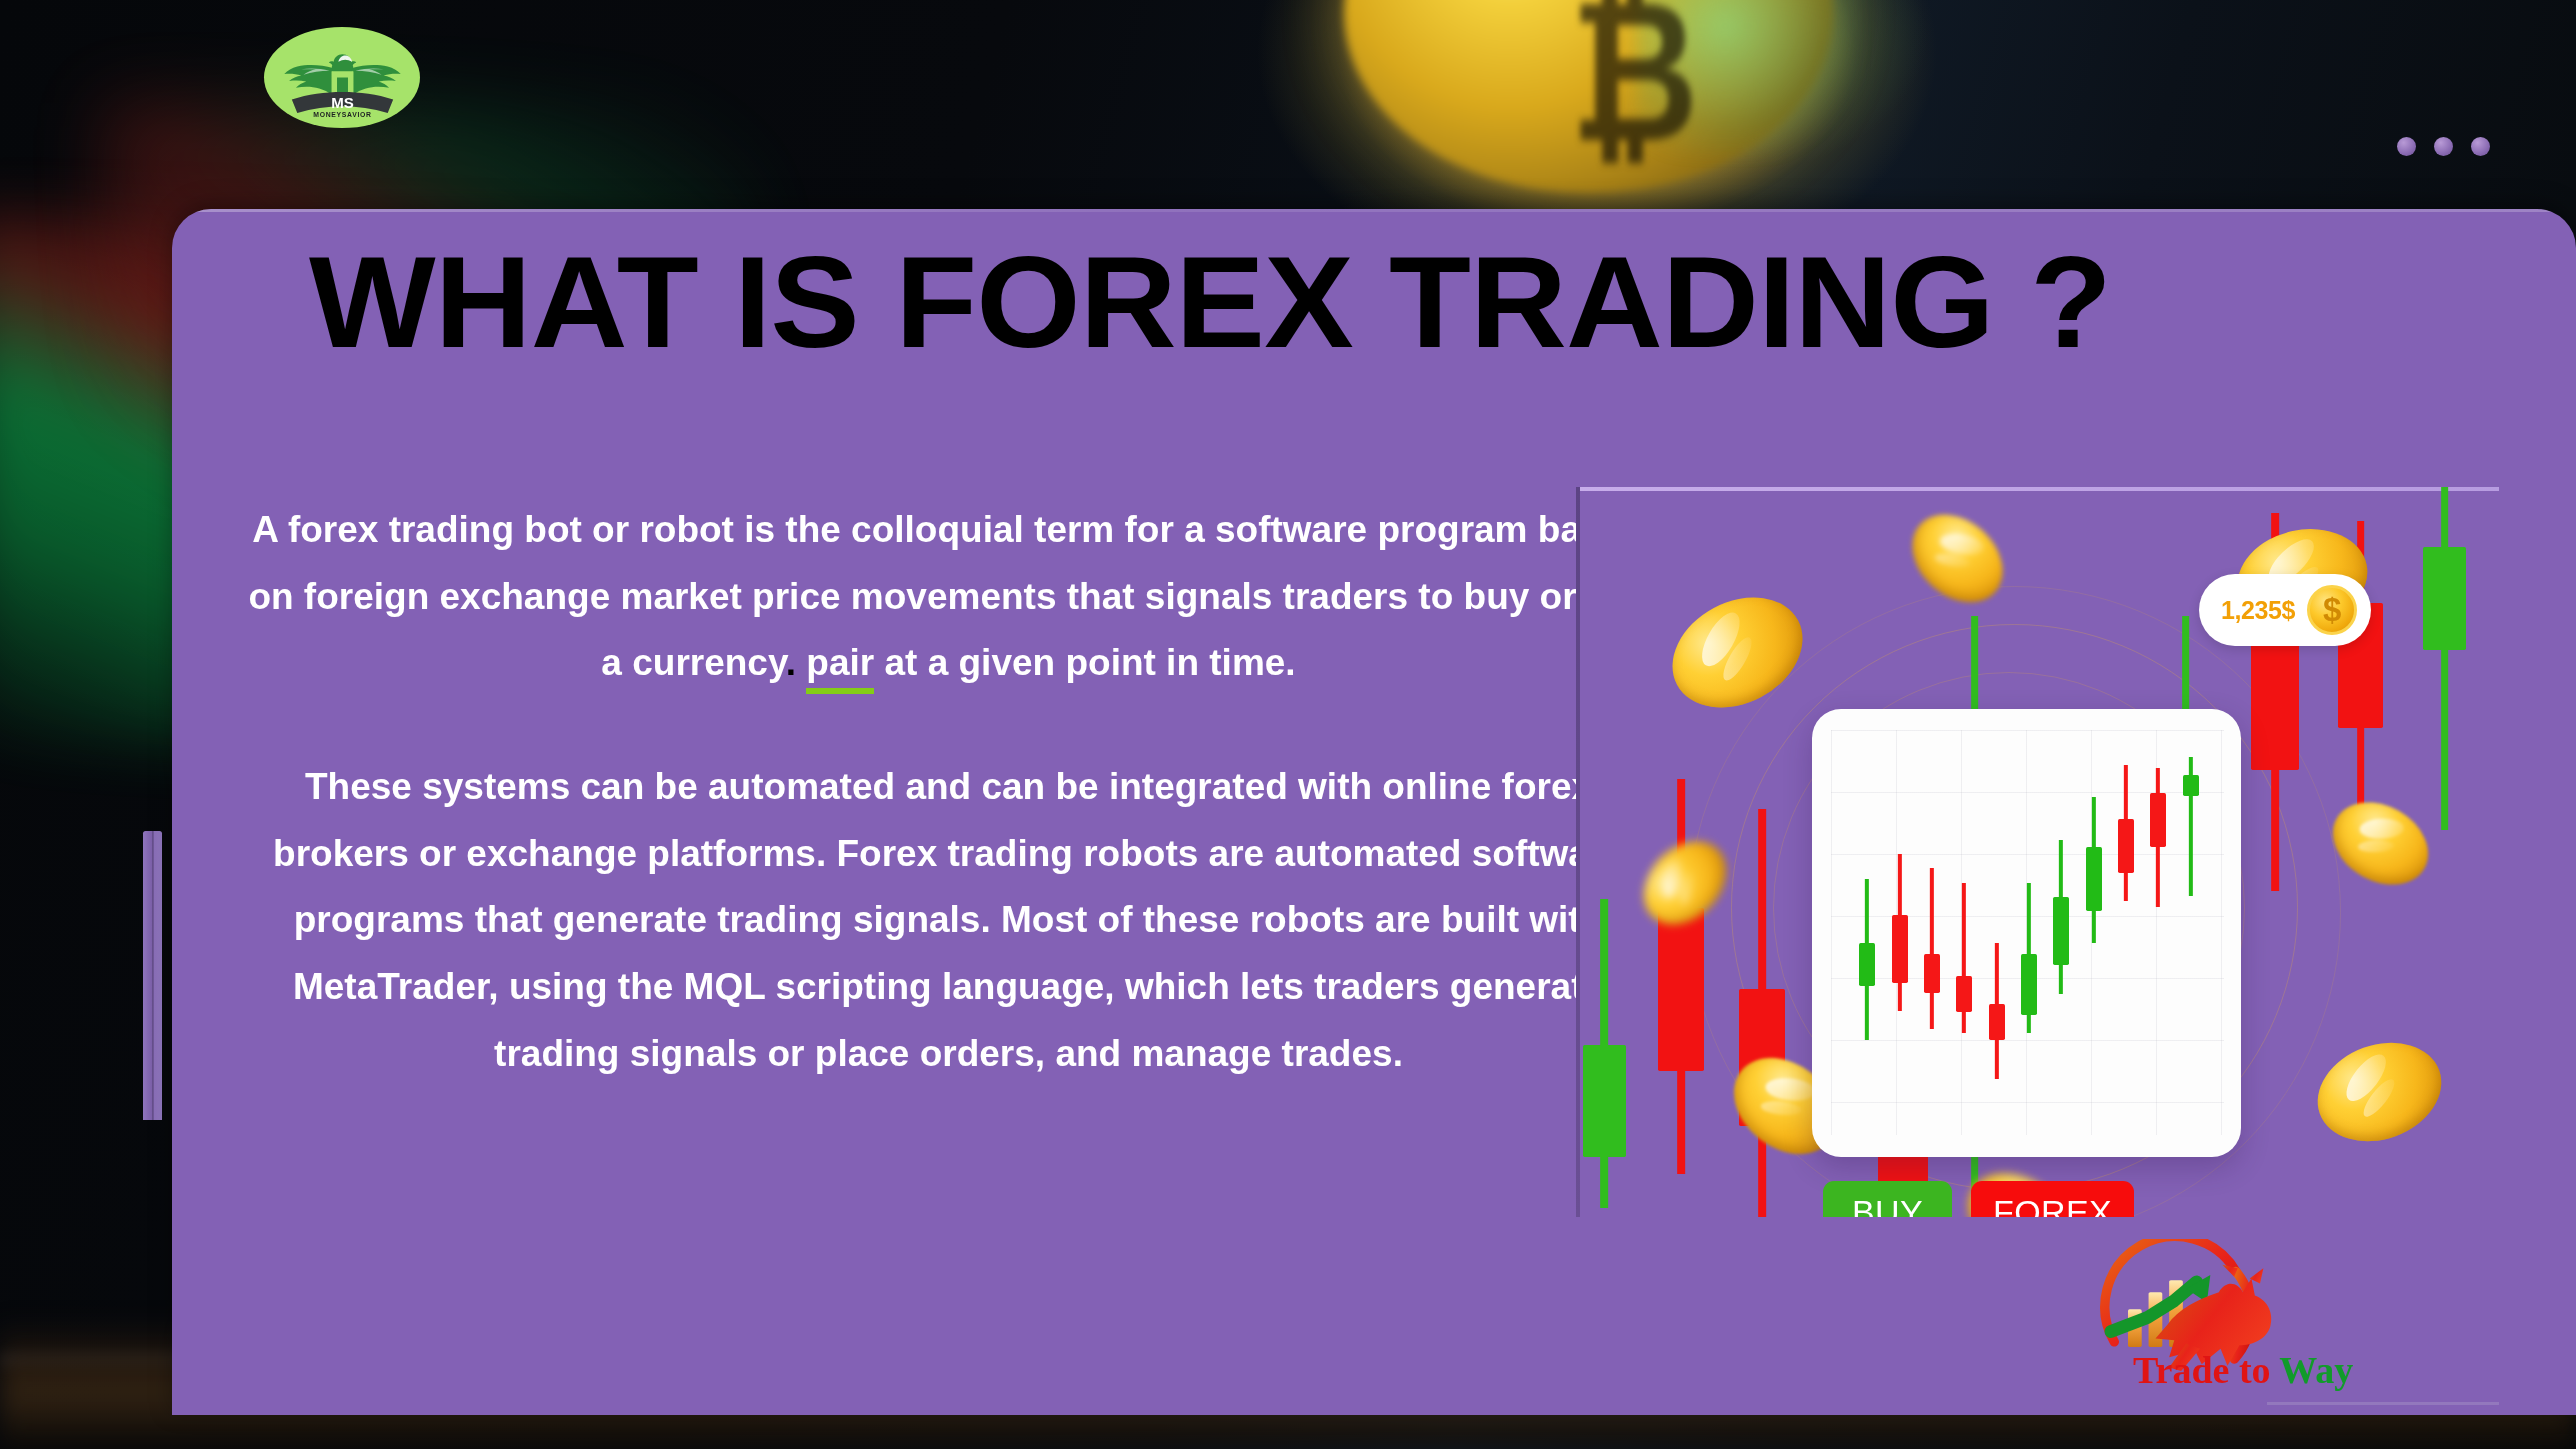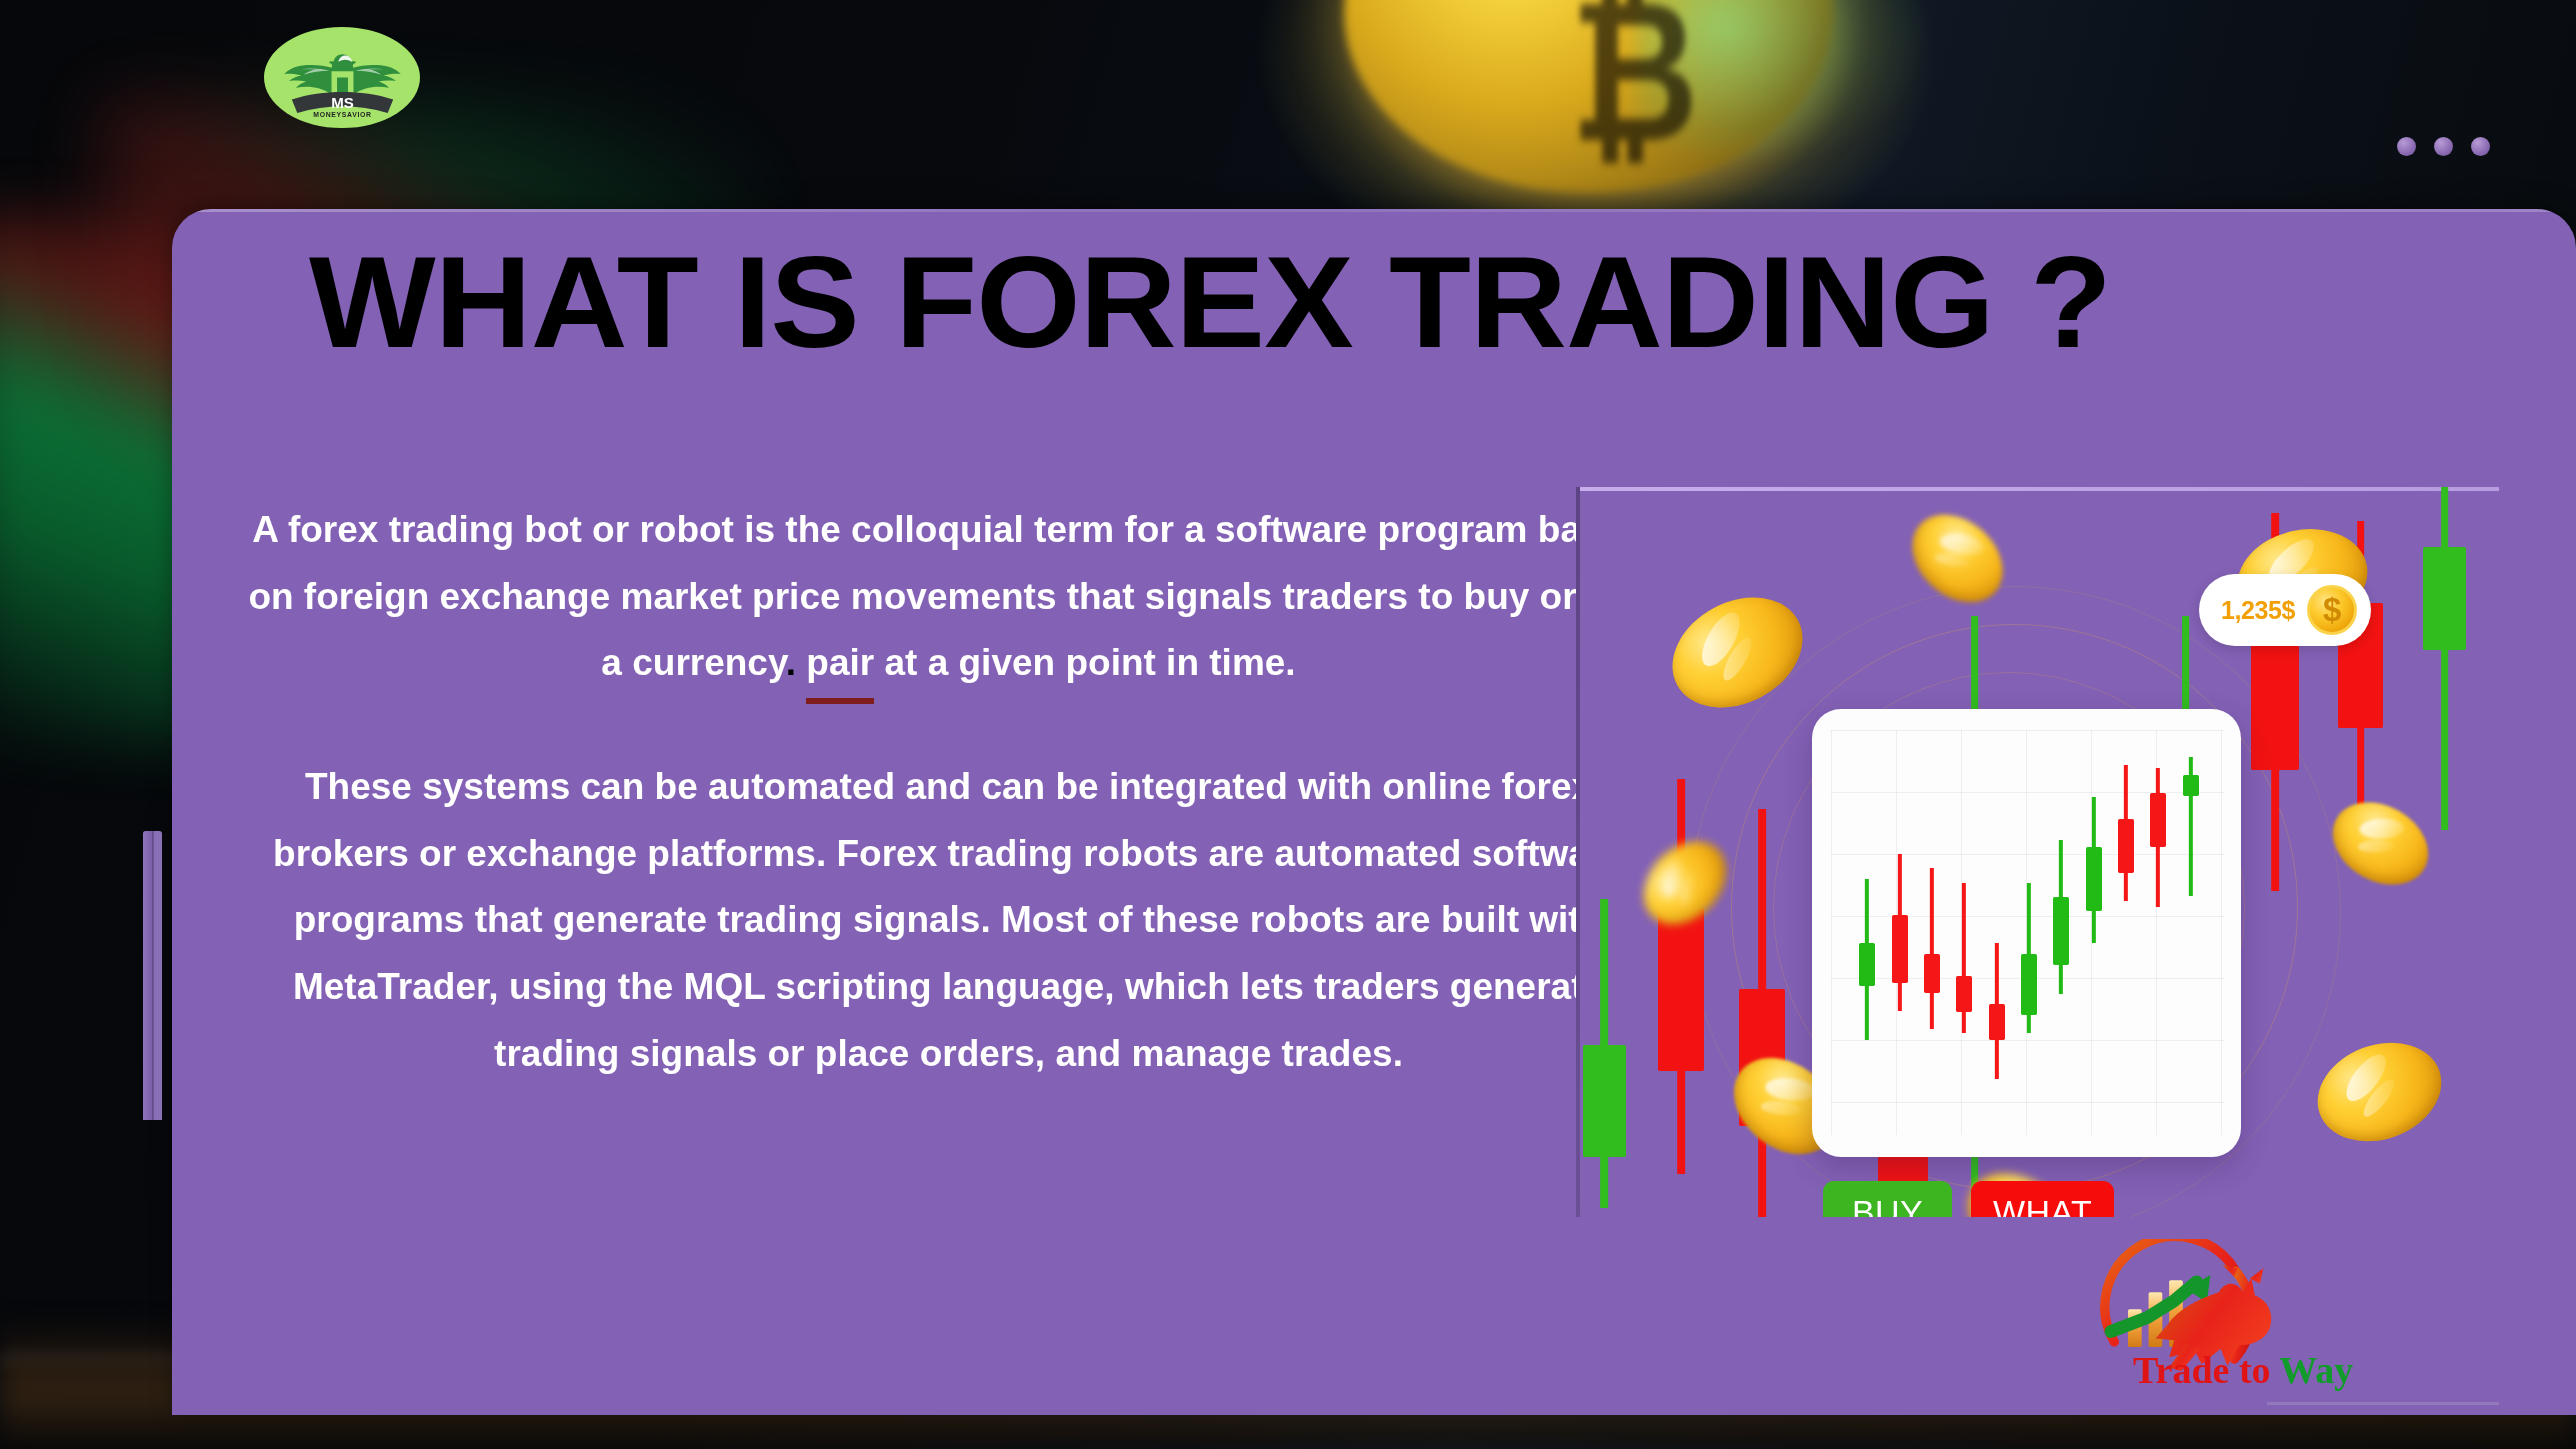--- a/index.html
+++ b/index.html
@@ -117,21 +117,21 @@
 
   
   #text-col {
     position:absolute; left:64px; top:288px; width:1425px;
     color:#fff;
     text-align:center;
     font-size:37px; font-weight:bold;
     line-height:1.80;
   }
   #text-col p + p { margin-top:1.55em; }
-  #text-col .u-pair { border-bottom:6px solid #7f1d1d; padding-bottom:15px; }
+  #text-col .u-pair { border-bottom:6px solid #84cc16; padding-bottom:5px; }
   #text-col .dot-mark { color:#000; }
 
   
   #illus {
     position:absolute; left:1404px; top:278px; width:923px; height:730px;
     background:#8361b5;
     overflow:hidden;
   }
   #illus::before {
     content:""; position:absolute; left:0; top:0; right:0; height:4.3px;
@@ -430,21 +430,21 @@
             </div>
             <div class="fc green" style="left: 371px; top: 48px; width: 16.3px; height: 139px;">
               <div class="wick" style="top: 0px; height: 139px;"></div>
               <div class="body" style="top: 18px; height: 21.4px;"></div>
             </div>
           </div>
       </div>
 
       <div id="trade-actions">
         <div class="btn buy">BUY</div>
-        <div class="btn sell">WHAT</div>
+        <div class="btn sell">FOREX</div>
       </div>
 
     </div>
   </div>
 
   <div id="watermark">
     <svg viewBox="0 0 340 175" width="292" height="150">
       <defs>
         <linearGradient id="gArc" x1="0" y1="0" x2="1" y2="1">
           <stop offset="0%" stop-color="#e86a12"></stop>

